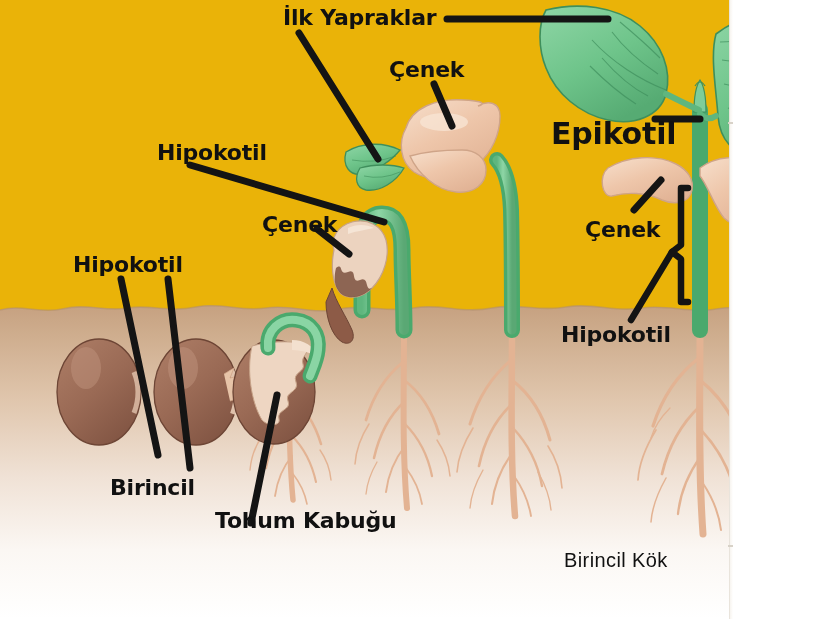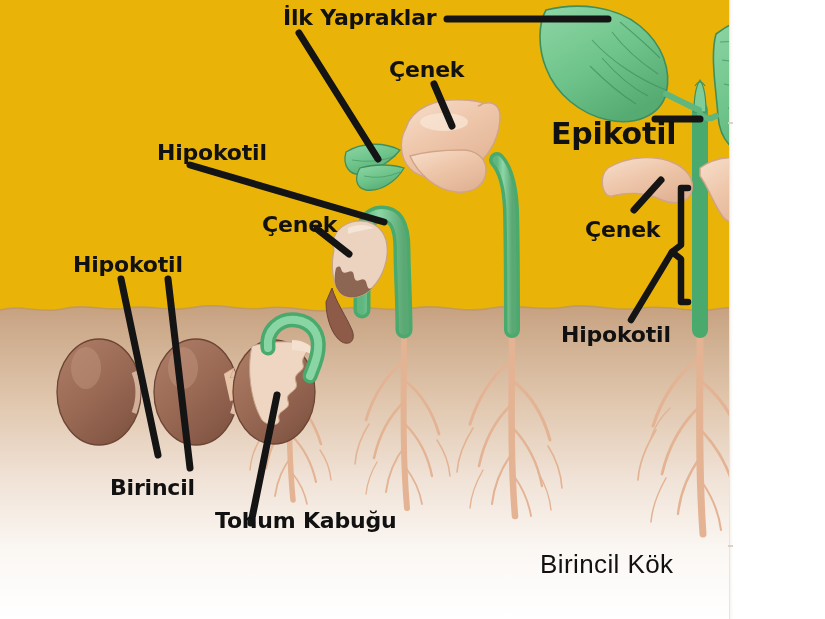--- a/index.html
+++ b/index.html
@@ -274,20 +274,20 @@
   <div class="lbl" style="left:585px;top:217px;font-size:22px;">Çenek</div>
 
   <div class="lbl" style="left:73px;top:252px;font-size:22px;">Hipokotil</div>
 
   <div class="lbl" style="left:561px;top:322px;font-size:22px;">Hipokotil</div>
 
   <div class="lbl" style="left:110px;top:475px;font-size:22px;">Birincil</div>
 
   <div class="lbl" style="left:215px;top:508px;font-size:22px;">Tohum Kabuğu</div>
 
-  <div class="lbl light" style="left:540px;top:549px;font-size:26px;">Birincil Kök</div>
+  <div class="lbl light" style="left:564px;top:549px;font-size:20px;">Birincil Kök</div>
 
   <div class="sliver"></div>
   <div class="sliver-line"></div>
   <div class="edge-tick" style="top:122px;"></div>
   <div class="edge-tick" style="top:545px;"></div>
 
 </div>
 
 </body></html>

